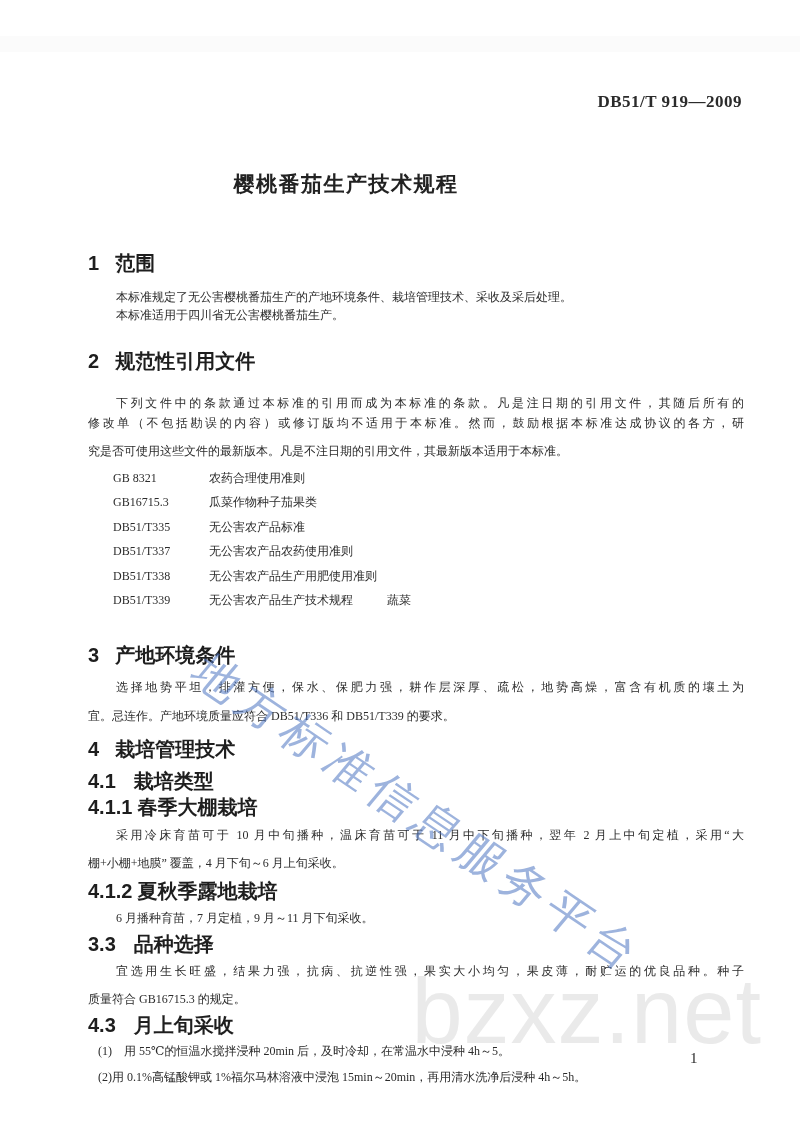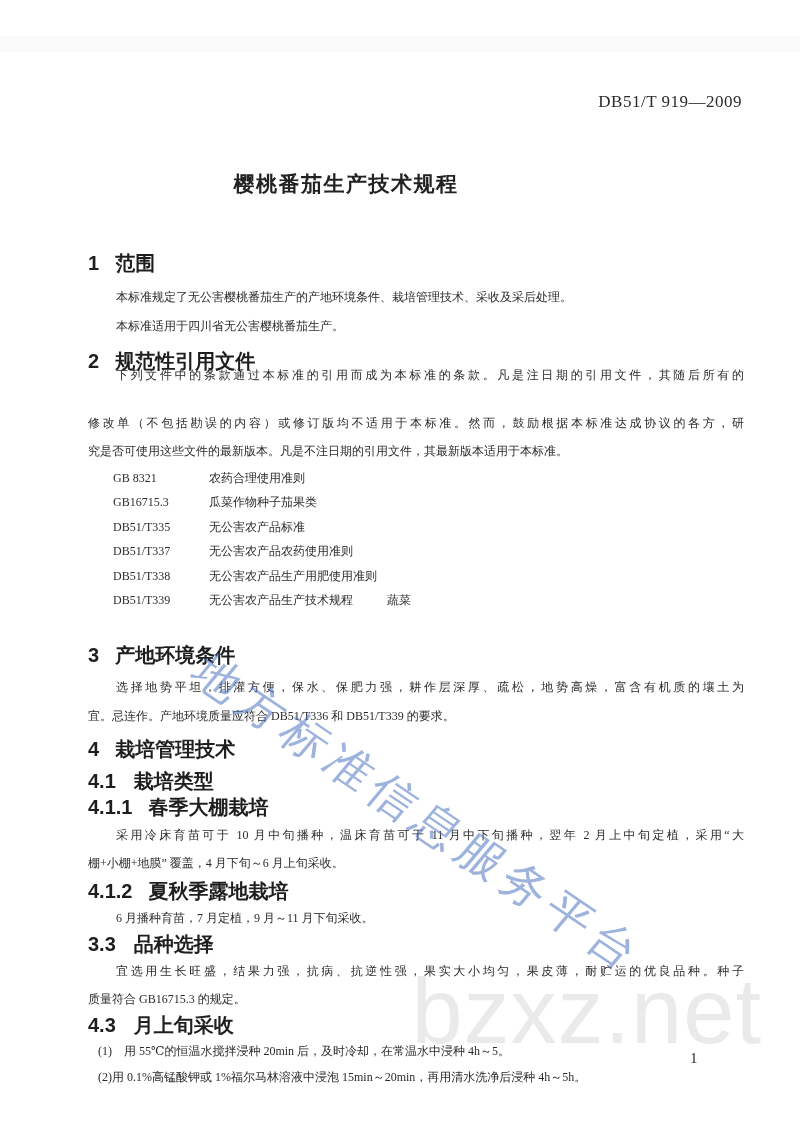--- a/index.html
+++ b/index.html
@@ -8,38 +8,38 @@
     width:800px;height:1131px;
     margin:0 auto;
     background:#ffffff;
     overflow:hidden;
     font-family:"Liberation Serif","DejaVu Serif",serif;
     color:#2b2b2b;
   }
   .scan-band{position:absolute;top:36px;left:0;width:800px;height:16px;background:#fbfbfb;}
   .doc-code{
     position:absolute;top:92px;right:58px;
-    font-size:17px;font-weight:400;letter-spacing:.5px;
+    font-size:17px;font-weight:700;letter-spacing:.5px;
     font-family:"Liberation Serif","DejaVu Serif",serif;
   }
   .doc-title{
     position:absolute;top:170px;left:0;width:692px;
     text-align:center;font-size:21px;font-weight:bold;letter-spacing:1.5px;
     font-family:"Liberation Sans","DejaVu Sans",sans-serif;color:#222;
   }
   .content{position:absolute;left:88px;top:0;width:656px;z-index:1;}
   .blk{position:absolute;left:0;width:656px;font-size:12px;line-height:22px;}
   .heading{
     font-family:"Liberation Sans","DejaVu Sans",sans-serif;
     font-weight:bold;font-size:20px;color:#1e1e1e;
   }
   .hnum{display:inline-block;}
   .gap-lg .hnum{margin-right:16px;}
   .gap-md .hnum{margin-right:18px;}
-  .gap-sm .hnum{margin-right:16px;}
+  .gap-sm .hnum{margin-right:5px;}
   .indent{text-indent:28px;}
   .just{text-align:justify;text-align-last:justify;}
   .list-ind{padding-left:10px;}
   .ref-row{height:24.4px;line-height:24.4px;margin-left:25px;white-space:nowrap;}
   .ref-code{display:inline-block;min-width:96px;}
   .ref-suffix{margin-left:34px;}
   .page-num{position:absolute;top:1050px;left:690px;font-size:15px;z-index:1;}
   .wm-diagonal{
     position:absolute;left:218px;top:642px;z-index:2;
     transform:rotate(34deg) skewX(-6deg);transform-origin:left top;
@@ -68,26 +68,26 @@
   <div class="doc-code">DB51/T 919—2009</div>
 
   <div class="doc-title">樱桃番茄生产技术规程</div>
 
   <div class="content">
 
     <div class="blk heading gap-lg" style="top:252px">
       <span class="hnum">1</span><span>范围</span>
     </div>
     <div class="blk indent" style="top:286px">本标准规定了无公害樱桃番茄生产的产地环境条件、栽培管理技术、采收及采后处理。</div>
-    <div class="blk indent" style="top:315px">本标准适用于四川省无公害樱桃番茄生产。</div>
+    <div class="blk indent" style="top:304px">本标准适用于四川省无公害樱桃番茄生产。</div>
 
     <div class="blk heading gap-lg" style="top:350px">
       <span class="hnum">2</span><span>规范性引用文件</span>
     </div>
-    <div class="blk indent just" style="top:364px">下列文件中的条款通过本标准的引用而成为本标准的条款。凡是注日期的引用文件，其随后所有的</div>
+    <div class="blk indent just" style="top:392px">下列文件中的条款通过本标准的引用而成为本标准的条款。凡是注日期的引用文件，其随后所有的</div>
     <div class="blk just" style="top:412px">修改单（不包括勘误的内容）或修订版均不适用于本标准。然而，鼓励根据本标准达成协议的各方，研</div>
     <div class="blk" style="top:440px">究是否可使用这些文件的最新版本。凡是不注日期的引用文件，其最新版本适用于本标准。</div>
 
     <div class="blk" style="top:466px">
       <div class="ref-row">
         <span class="ref-code">GB 8321</span><span>农药合理使用准则</span>
       </div>
       <div class="ref-row">
         <span class="ref-code">GB16715.3</span><span>瓜菜作物种子茄果类</span>
       </div>

